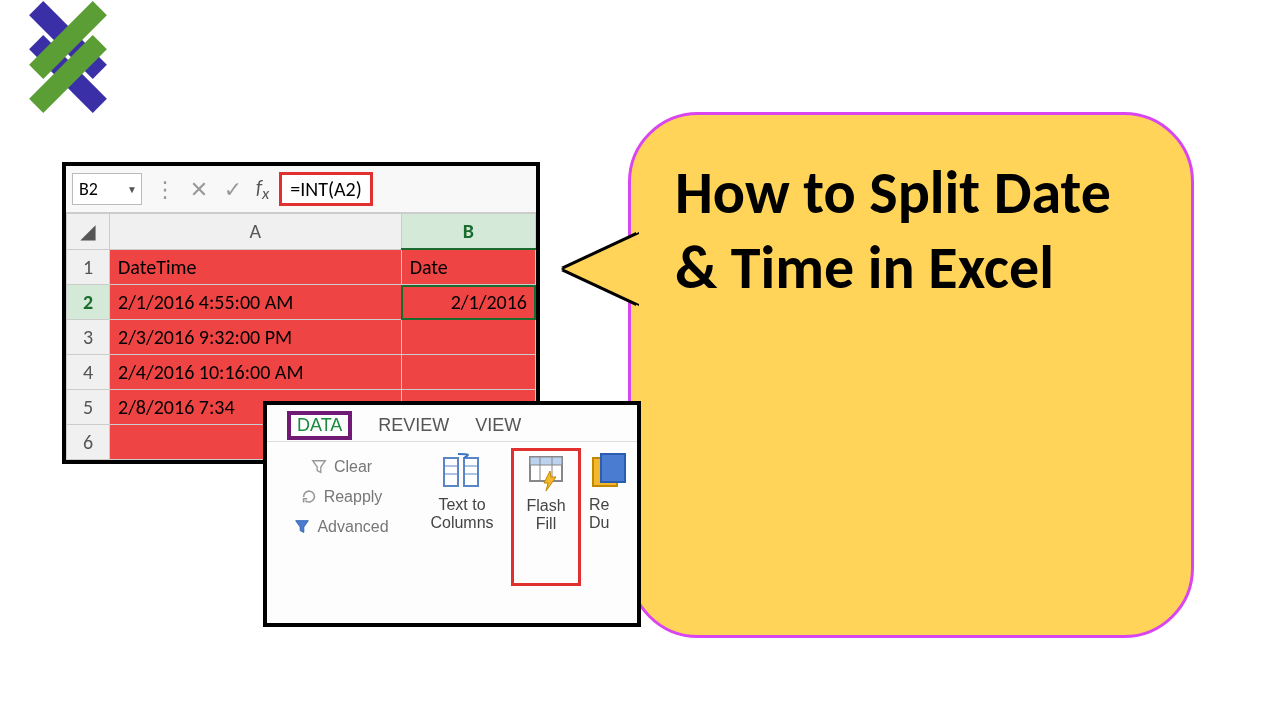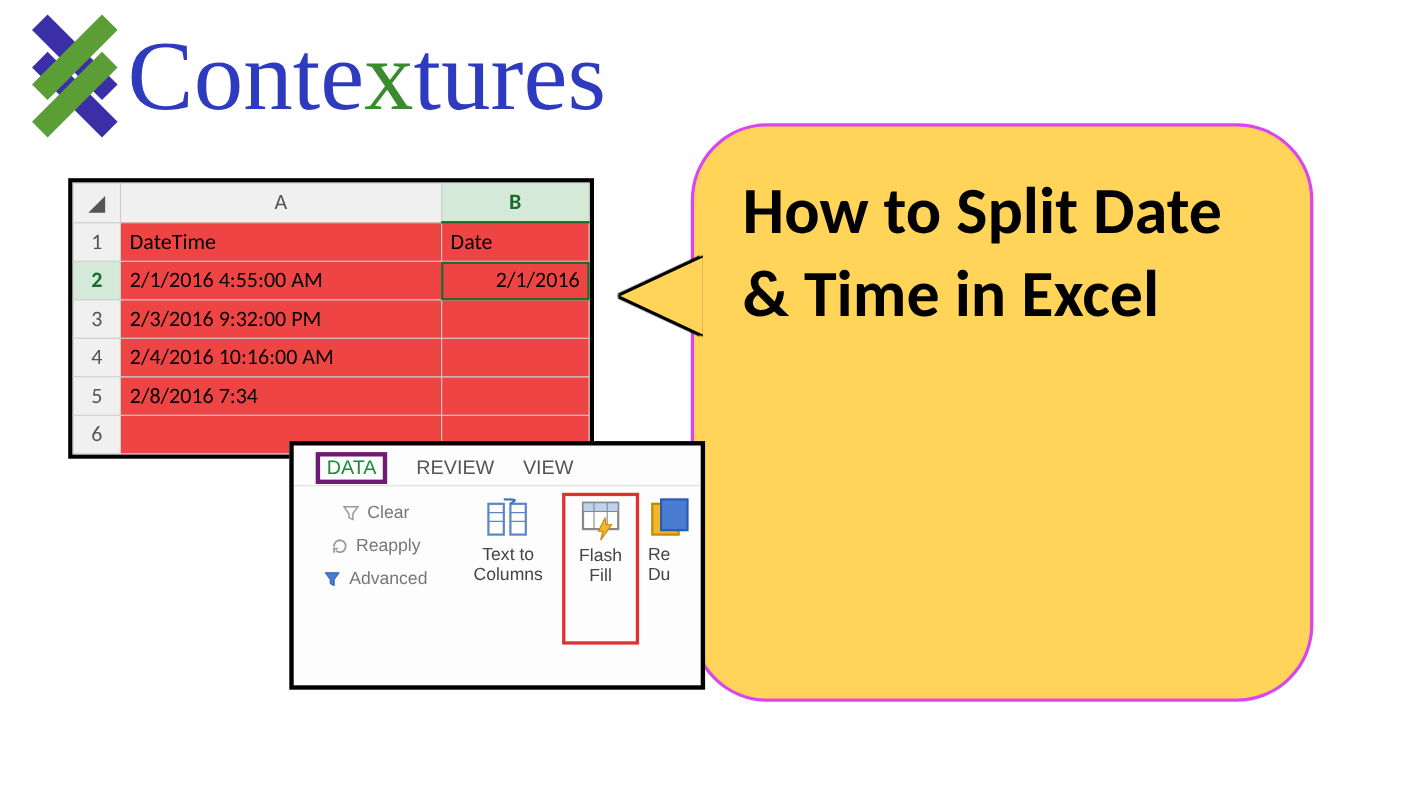--- a/index.html
+++ b/index.html
@@ -200,31 +200,39 @@
 </head>
 <body>
 
 <div class="logo">
   <div class="logo-mark">
     <span style="top:12px; transform:rotate(45deg); background:#3b2fa8;"></span>
     <span style="top:46px; transform:rotate(45deg); background:#3b2fa8;"></span>
     <span style="top:12px; transform:rotate(-45deg); background:#5a9e35;"></span>
     <span style="top:46px; transform:rotate(-45deg); background:#5a9e35;"></span>
   </div>
-  <div class="logo-text">
-    <span>Conte</span><span class="x">x</span><span>tures</span>
-  </div>
 </div>
 
 <div class="bubble-tail"></div>
 <div class="bubble">
   <div class="bubble-text">How to Split Date &amp; Time in Excel</div>
 </div>
 
 <div class="excel1">
+  <div class="fbar">
+    <div class="namebox">
+      <span>B2</span>
+      <span class="caret">▼</span>
+    </div>
+    <div class="fbtn">⋮</div>
+    <div class="fbtn">✕</div>
+    <div class="fbtn">✓</div>
+    <div class="fx">f<sub>x</sub></div>
+    <div class="formula-hl">=INT(A2)</div>
+  </div>
   <table class="sheet">
     <tbody>
         <tr>
       <th class="rowh">◢</th>
       <th>A</th>
       <th class="sel-col">B</th>
     </tr>
     <tr>
       <th class="rowh">1</th>
       <td>DateTime</td>

